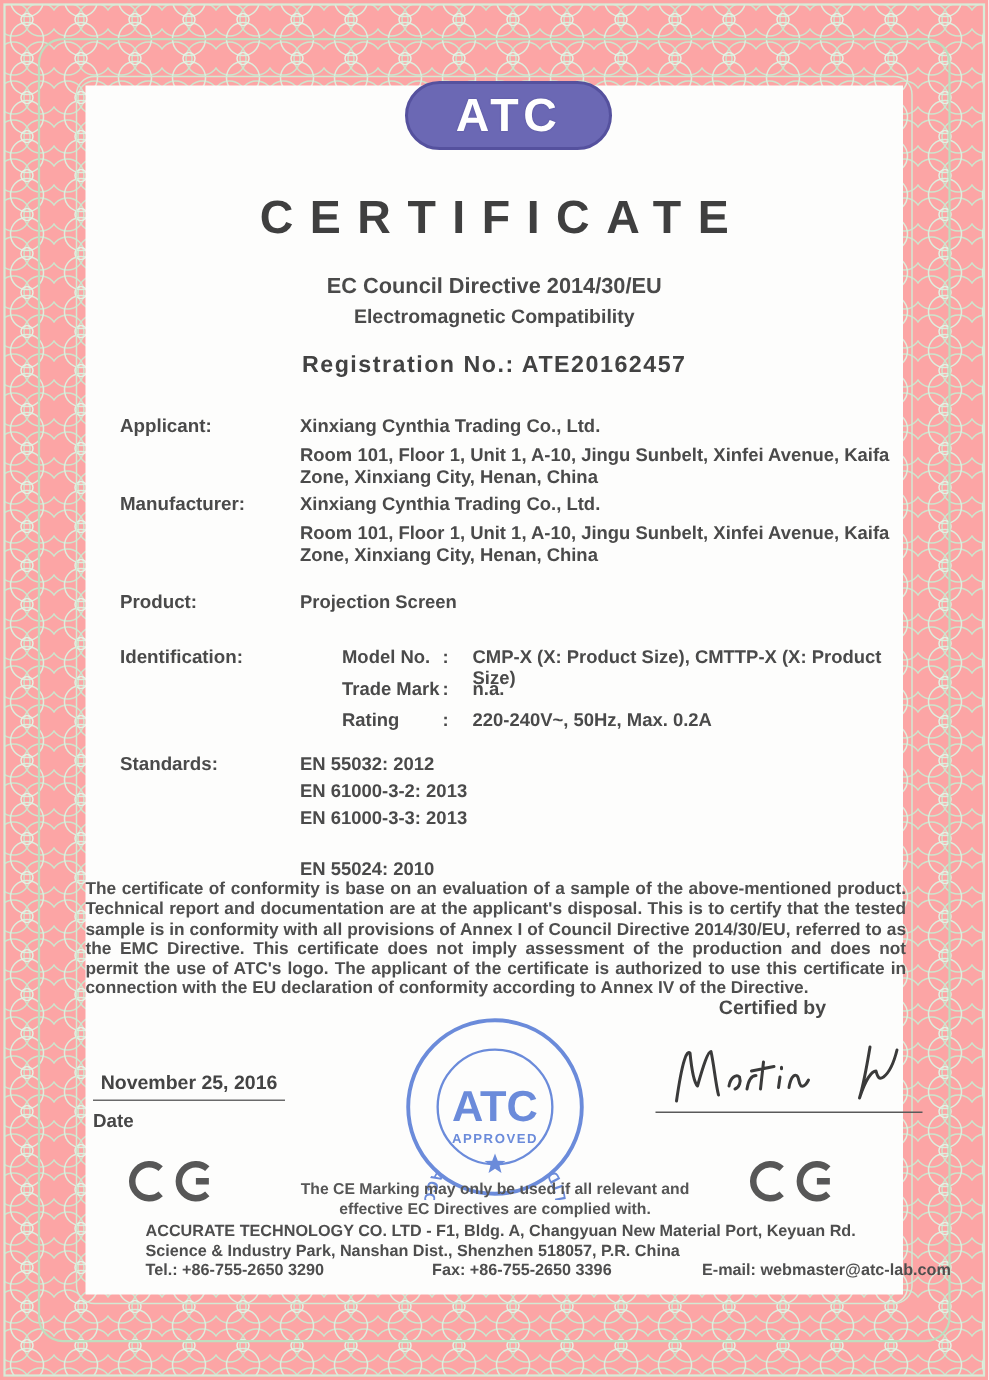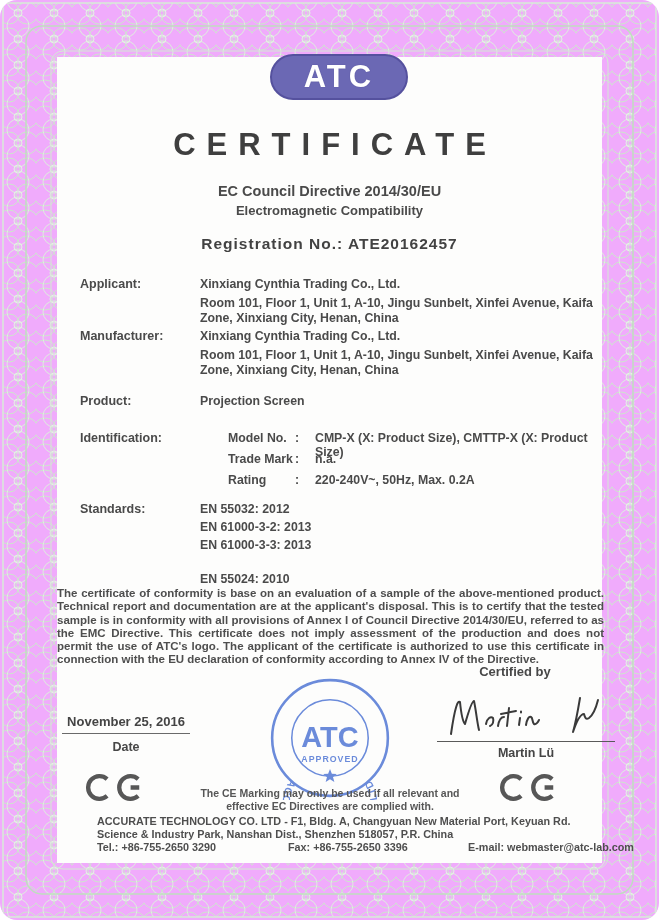--- a/index.html
+++ b/index.html
@@ -1,17 +1,17 @@
 <!DOCTYPE html>
 <html><head>
 <meta charset="utf-8">
 <style>
   html,body{margin:0;padding:0;background:#ffffff;}
-  .page{position:relative;width:659px;height:920px;background:#f0abfc;overflow:hidden;
-        font-family:"Liberation Sans","DejaVu Sans",sans-serif;color:#474747;border-radius:17px;}
+  .page{position:relative;width:659px;height:920px;background:#fca5a5;overflow:hidden;
+        font-family:"Liberation Sans","DejaVu Sans",sans-serif;color:#474747;}
   .abs{position:absolute;}
   svg{display:block;}
   .border-svg{position:absolute;left:0;top:0;z-index:0;}
   .content{position:absolute;inset:0;z-index:1;}
 
   .logo{left:270px;top:54px;width:138px;height:46px;background:#6b68b4;border:2px solid #55519e;
         border-radius:26px;display:flex;align-items:center;justify-content:center;box-sizing:border-box;}
   .logo span{color:#ffffff;font-size:31px;font-weight:bold;letter-spacing:3px;
              text-shadow:0 0 1px #4a478f;}
 
@@ -29,21 +29,21 @@
   .idname{width:90px;padding-left:28px;}
   .idcolon{left:295px;}
   .idval{left:315px;width:292px;}
 
   .para{left:57px;top:587px;width:547px;font-size:11.5px;font-weight:bold;color:#4e4e4e;
         line-height:13.3px;text-align:justify;}
   .certby{left:460px;top:664px;width:110px;text-align:center;font-size:13px;font-weight:bold;color:#484848;}
 
   .dateval{left:62px;top:714px;width:128px;text-align:center;font-size:13px;font-weight:bold;
            color:#444;border-bottom:1px solid #6a6a6a;padding-bottom:4px;}
-  .datelbl{left:62px;top:740px;width:128px;text-align:center;font-size:12.5px;font-weight:bold;}
+  .datelbl{left:62px;top:740px;width:128px;font-size:12.5px;font-weight:bold;}
 
   .sig-line{left:437px;top:741px;width:178px;border-top:1px solid #5a5a5a;height:0;}
   .signer{left:437px;top:746px;width:178px;text-align:center;font-size:12.5px;font-weight:bold;color:#454545;}
 
   .stamp{left:268px;top:676px;opacity:.92;}
   .stamp text{font-family:"Liberation Sans",sans-serif;}
 
   .cenote{left:190px;top:787px;width:280px;text-align:center;font-size:10.5px;font-weight:bold;
           color:#565656;line-height:13px;}
 
@@ -137,21 +137,20 @@
         <path d="M 6,46 C 10,18 13,12 15,14 C 16,24 18,34 20,36 C 24,22 27,13 29,13 C 31,22 32,34 34,42"></path>
         <path d="M 41,36 C 42,30 46,28 48,30 C 49,33 48,37 45,38"></path>
         <path d="M 53,38 C 54,32 56,29 59,29"></path>
         <path d="M 64,20 L 62,38 M 56,26 L 71,23"></path>
         <path d="M 75,30 L 74,37 M 76,23.5 L 76,24.5"></path>
         <path d="M 81,37 C 82,31 84,28 86,29 C 88,30 87,34 89,36 C 91,37 93,34 94,32"></path>
         <path d="M 135,10 C 133,22 131,34 128,44 C 132,32 136,26 139,26 C 140,30 141,32 144,30 C 148,27 151,20 153,12"></path>
       </g>
     </svg>
     <div class="abs sig-line"></div>
-    <div class="abs signer">Martin Lü</div>
 
     <svg class="abs" style="left:86px;top:772px" width="60" height="31" viewBox="0 0 222 100">
       <g fill="none" stroke="#575757" stroke-width="16">
         <path d="M 78.1,18.8 A 42,42 0 1 0 78.1,81.2"></path>
         <path d="M 193.1,18.8 A 42,42 0 1 0 193.1,81.2"></path>
         <path d="M 165,50 L 197,50"></path>
       </g>
     </svg>
     <svg class="abs" style="left:500px;top:772px" width="60" height="31" viewBox="0 0 222 100">
       <g fill="none" stroke="#575757" stroke-width="16">

